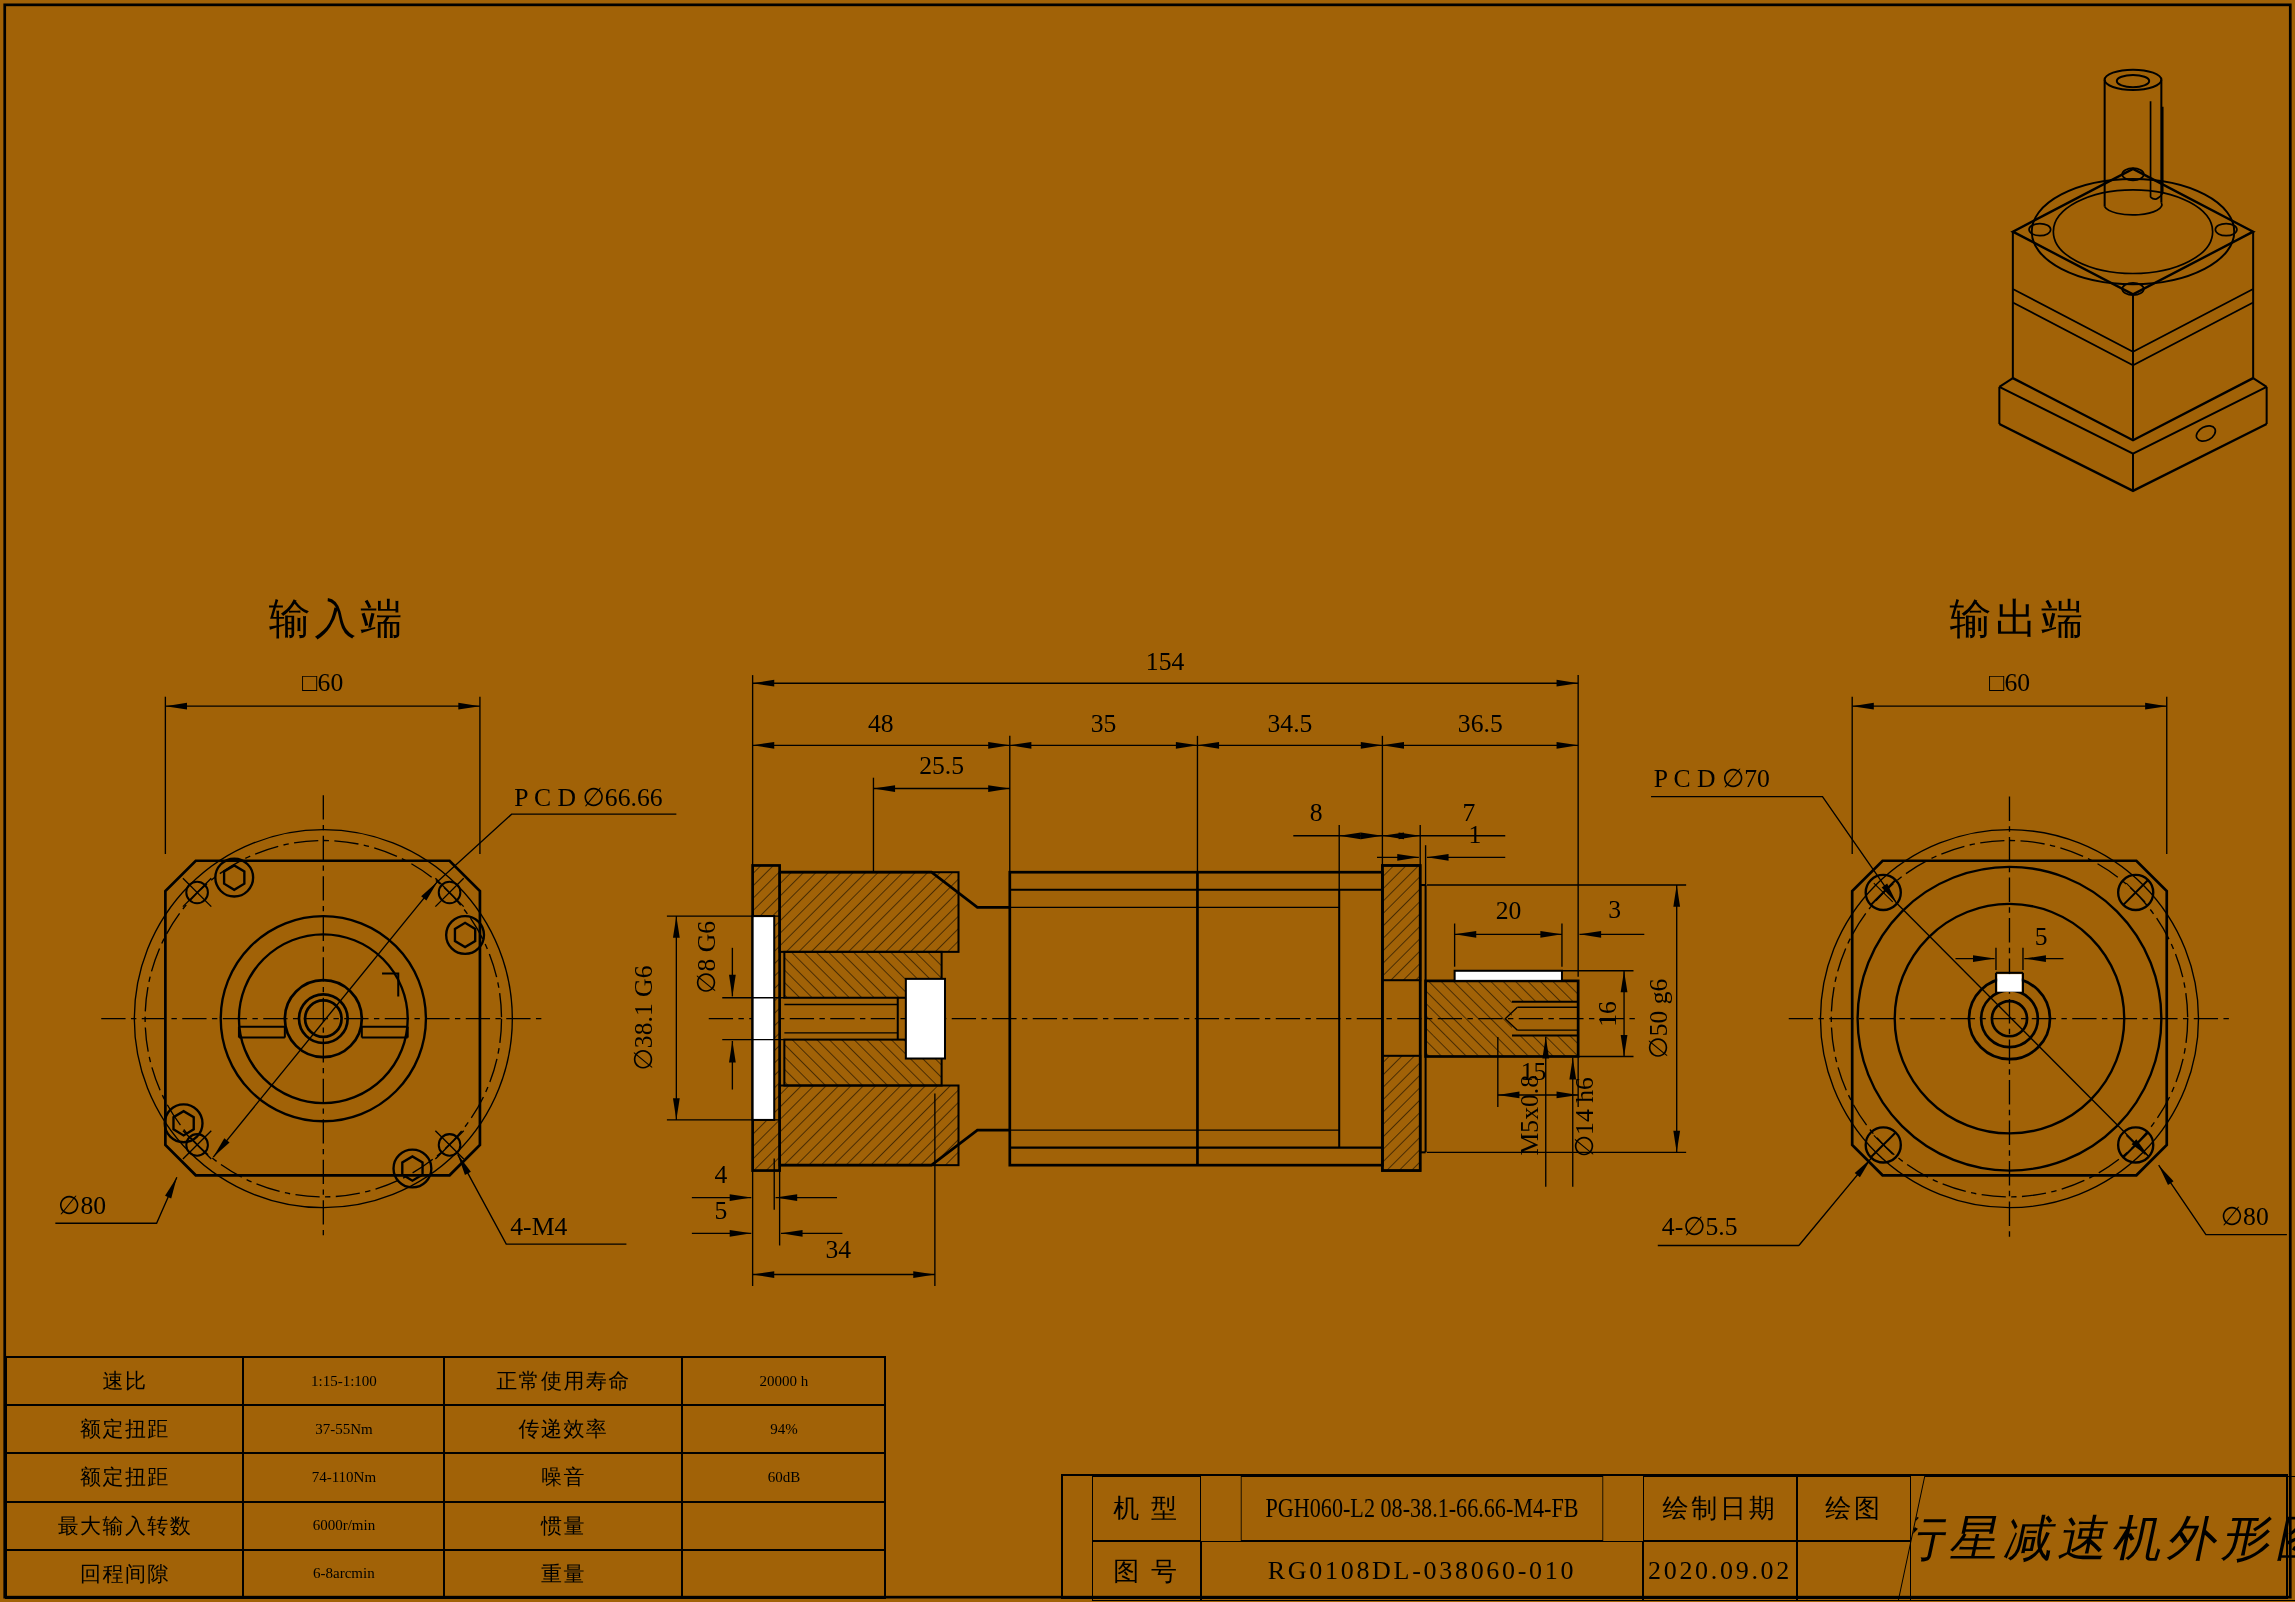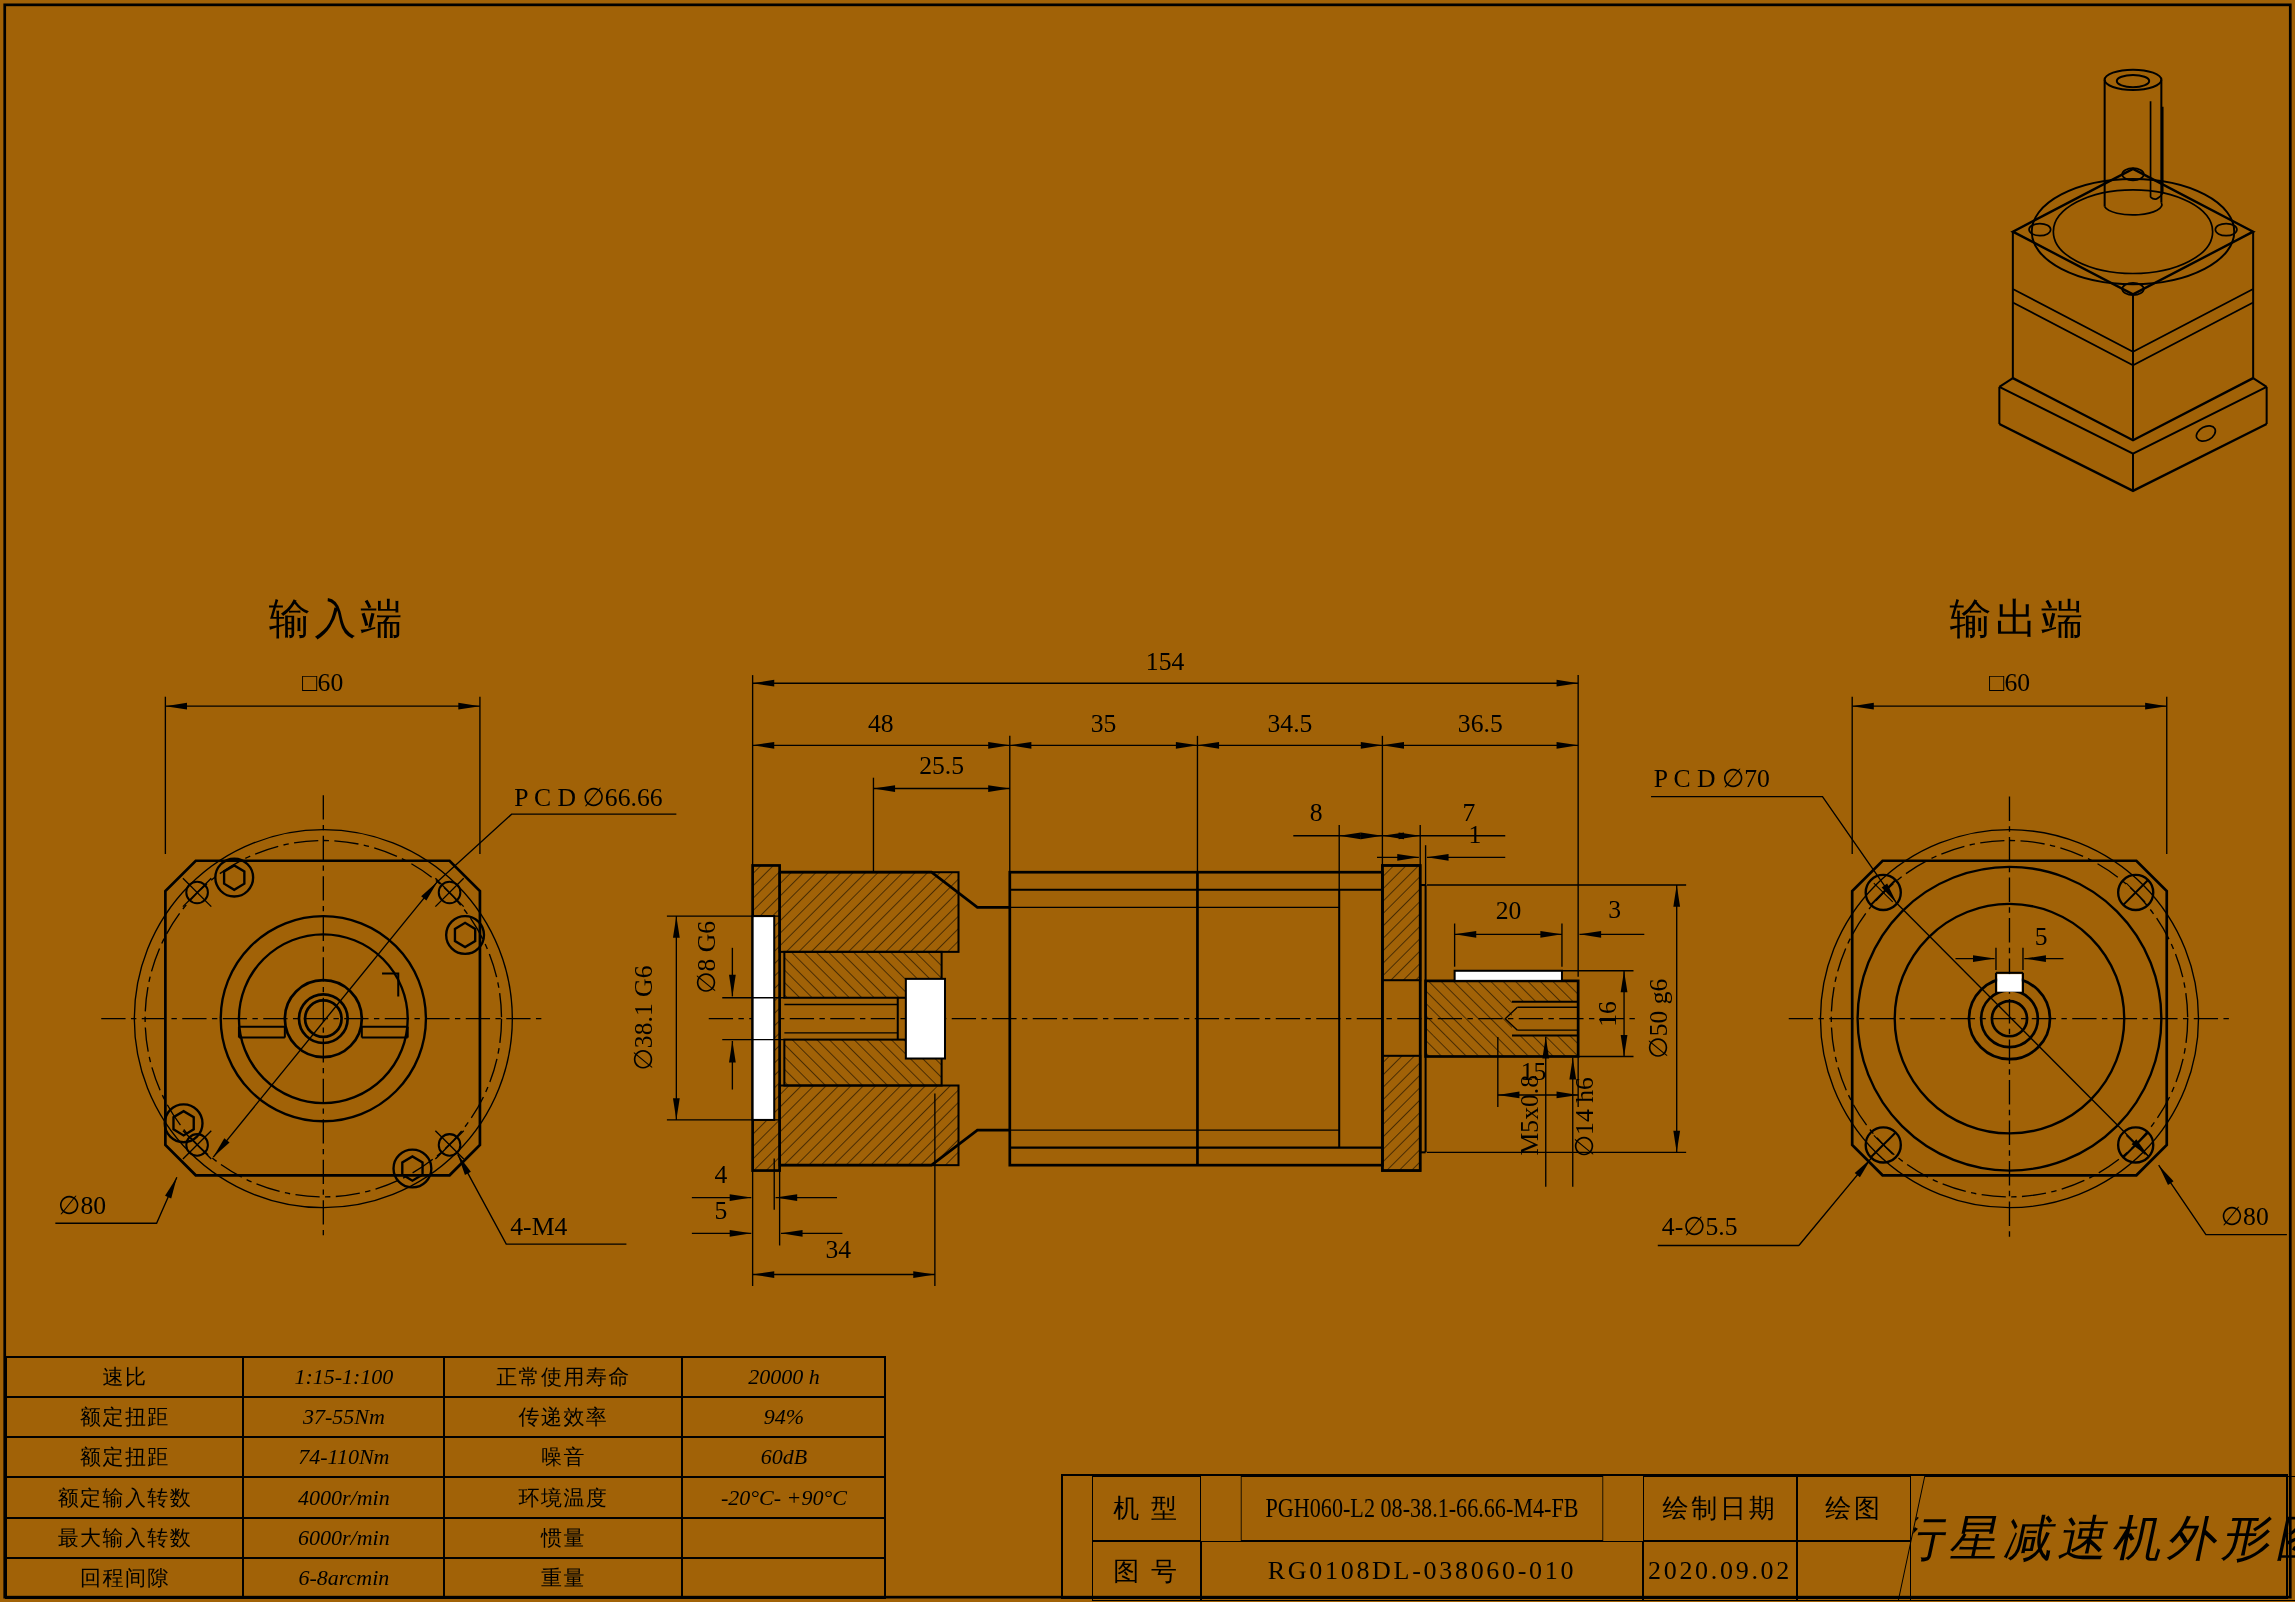--- a/index.html
+++ b/index.html
@@ -9,21 +9,21 @@
   svg text{font-family:"Liberation Serif", serif;fill:#000;}
   .dim{font-size:38px;text-anchor:middle;}
   .dimL{font-size:38px;text-anchor:start;}
   .vtitle{font-size:62px;text-anchor:middle;letter-spacing:6px;}
 
   
   table.spec{position:absolute;left:5.4px;top:1356px;width:879px;height:243px;
              border-collapse:collapse;table-layout:fixed;}
   table.spec td{border:2px solid #000;text-align:center;vertical-align:middle;
                 font-size:21px;letter-spacing:1.4px;overflow:hidden;white-space:nowrap;}
-  table.spec td.val{font-size:22px;letter-spacing:0;font-style:italic;}
+  table.spec td.val{font-size:15px;letter-spacing:0;}
 
   
   .tblock{position:absolute;left:1061px;top:1474px;width:1227px;height:125px;
           display:grid;grid-template-columns:109px 442px 154px 114px 408px;
           grid-template-rows:65px 60px;border:2px solid #000;box-sizing:border-box;padding-left:29px;}
   .tblock .cell{border:1.4px solid #000;display:flex;align-items:center;justify-content:center;
           font-size:26px;letter-spacing:2.7px;overflow:hidden;white-space:nowrap;}
   .tblock .model{font-size:27px;letter-spacing:0;transform:scaleX(0.82);}
   .tblock .bigtitle{grid-column:5;grid-row:1 / span 2;font-size:49px;letter-spacing:5.4px;
           transform:skewX(-12deg);}
@@ -386,26 +386,20 @@
     <td>传递效率</td>
     <td class="val">94%</td>
   </tr>
   <tr>
     <td>额定扭距</td>
     <td class="val">74-110Nm</td>
     <td>噪音</td>
     <td class="val">60dB</td>
   </tr>
   <tr>
-    <td>额定输入转数</td>
-    <td class="val">4000r/min</td>
-    <td>环境温度</td>
-    <td class="val">-20°C- +90°C</td>
-  </tr>
-  <tr>
     <td>最大输入转数</td>
     <td class="val">6000r/min</td>
     <td>惯量</td>
     <td class="val"></td>
   </tr>
   <tr>
     <td>回程间隙</td>
     <td class="val">6-8arcmin</td>
     <td>重量</td>
     <td class="val"></td>

